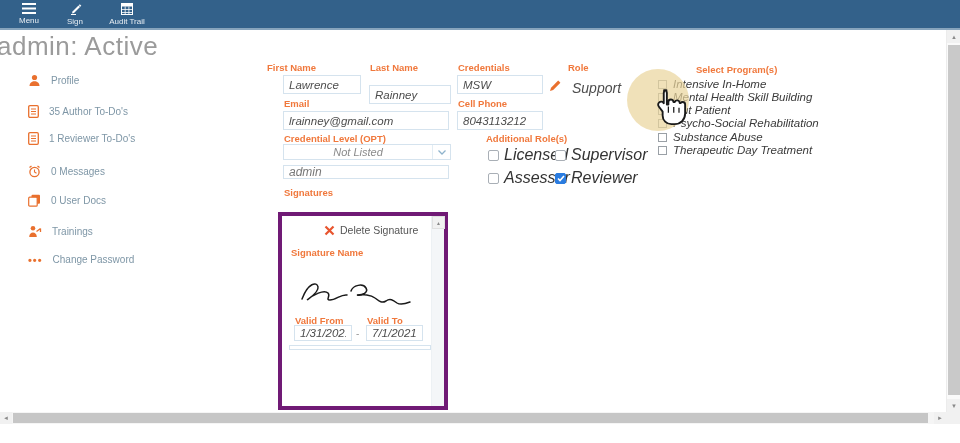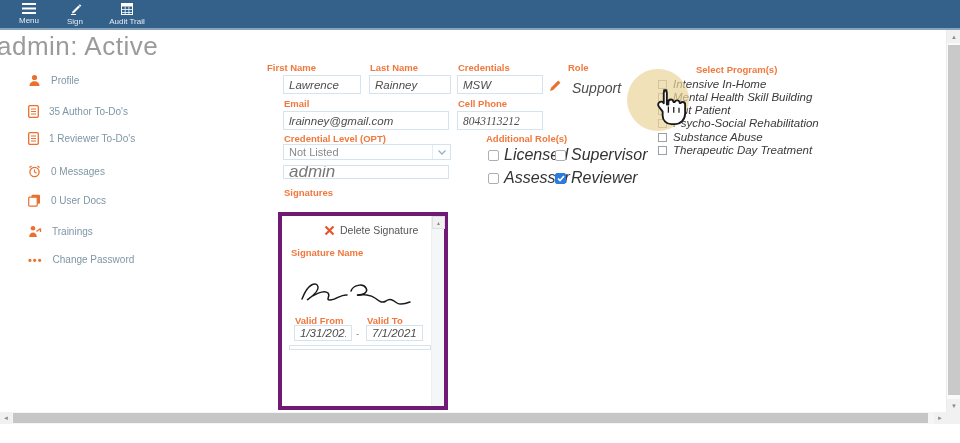--- a/index.html
+++ b/index.html
@@ -42,21 +42,21 @@
     padding:1px 5px; outline:none;
   }
   .statictext {
     position:absolute; color:#4D4D4D; font-size:14px; font-style:italic; white-space:nowrap;
   }
   .dropdown {
     position:absolute; border:1px solid #D5E3EE; background:#fff; display:flex;
     align-items:center; cursor:pointer;
   }
   .dropdown .dval {
-    flex:1; color:#8A8A8A; font-size:11px; padding:0 5px; white-space:nowrap;
+    flex:1; color:#8A8A8A; font-size:11px; font-style:italic; padding:0 5px; white-space:nowrap;text-align:center;
   }
   .dropdown .dchev {
     width:18px; align-self:stretch; border-left:1px solid #E3EDF4; display:flex;
     align-items:center; justify-content:center;
   }
   .cbrow { position:absolute; display:flex; align-items:center; gap:5px; cursor:pointer; }
   .cb {
     width:11px; height:11px; border:1px solid #A9AFB6; background:#fff; border-radius:2px;
     display:inline-flex; align-items:center; justify-content:center; flex:0 0 auto;
   }
@@ -200,45 +200,45 @@
     <span class="dots">•••</span>
     <span>Change Password</span>
   </div>
 
   <div class="olabel" style="left:267px; top:62px">First Name</div>
   <div class="olabel" style="left:370px; top:62px">Last Name</div>
   <div class="olabel" style="left:458px; top:62px">Credentials</div>
   <div class="olabel" style="left:568px; top:62px">Role</div>
 
   <input class="tinput" style="left: 283px; top: 75px; width: 78px; height: 19px;" readonly="" value="Lawrence">
-  <input class="tinput" style="left: 369px; top: 75px; width: 82px; height: 19px;" readonly="" value="Rainney">
+  <input class="tinput" style="left: 369px; top: 85px; width: 82px; height: 19px;" readonly="" value="Rainney">
   <input class="tinput" style="left: 457px; top: 75px; width: 86px; height: 19px;" readonly="" value="MSW">
 
   <svg style="position:absolute; left:549px; top:79px" width="13" height="13" viewBox="0 0 13 13">
     <path d="M1 12 L2 8.8 L9.2 1.6 L11.4 3.8 L4.2 11 Z" fill="#E9702E"></path>
   </svg>
   <div class="statictext" style="left:572px; top:80px">Support</div>
 
   <div class="olabel" style="left:284px; top:98px">Email</div>
   <div class="olabel" style="left:458px; top:98px">Cell Phone</div>
 
   <input class="tinput" style="left: 283px; top: 111px; width: 166px; height: 19px;" readonly="" value="lrainney@gmail.com">
-  <input class="tinput" style="left: 457px; top: 111px; width: 86px; height: 19px; font-family: Liberation Serif, serif;" readonly="" value="8043113212">
+  <input class="tinput" style="left: 457px; top: 111px; width: 86px; height: 19px;" readonly="" value="8043113212">
 
   <div class="olabel" style="left:284px; top:133px">Credential Level (OPT)</div>
   <div class="dropdown" style="left:283px; top:144px; width:168px; height:16px">
     <span class="dval">Not Listed</span>
     <span class="dchev">
       <svg width="8" height="5" viewBox="0 0 8 5">
           <path d="M0.5 0.5 L4 4 L7.5 0.5" stroke="#8FB3CC" stroke-width="1.3" fill="none"></path>
         </svg>
     </span>
   </div>
 
-  <input class="tinput" style="left: 283px; top: 165px; width: 166px; height: 14px; font-size: 17px; color: rgb(119, 119, 119);" readonly="" value="admin">
+  <input class="tinput" style="left: 283px; top: 165px; width: 166px; height: 14px; font-size: 12px; color: rgb(119, 119, 119);" readonly="" value="admin">
 
   <div class="olabel" style="left:486px; top:133px">Additional Role(s)</div>
 
   <div class="cbrow" style="left:488px; top:146px">
     <span class="cb">
       
     </span>
     <span class="cblabel">Licensed</span>
   </div>
   <div class="cbrow" style="left:555px; top:146px">

